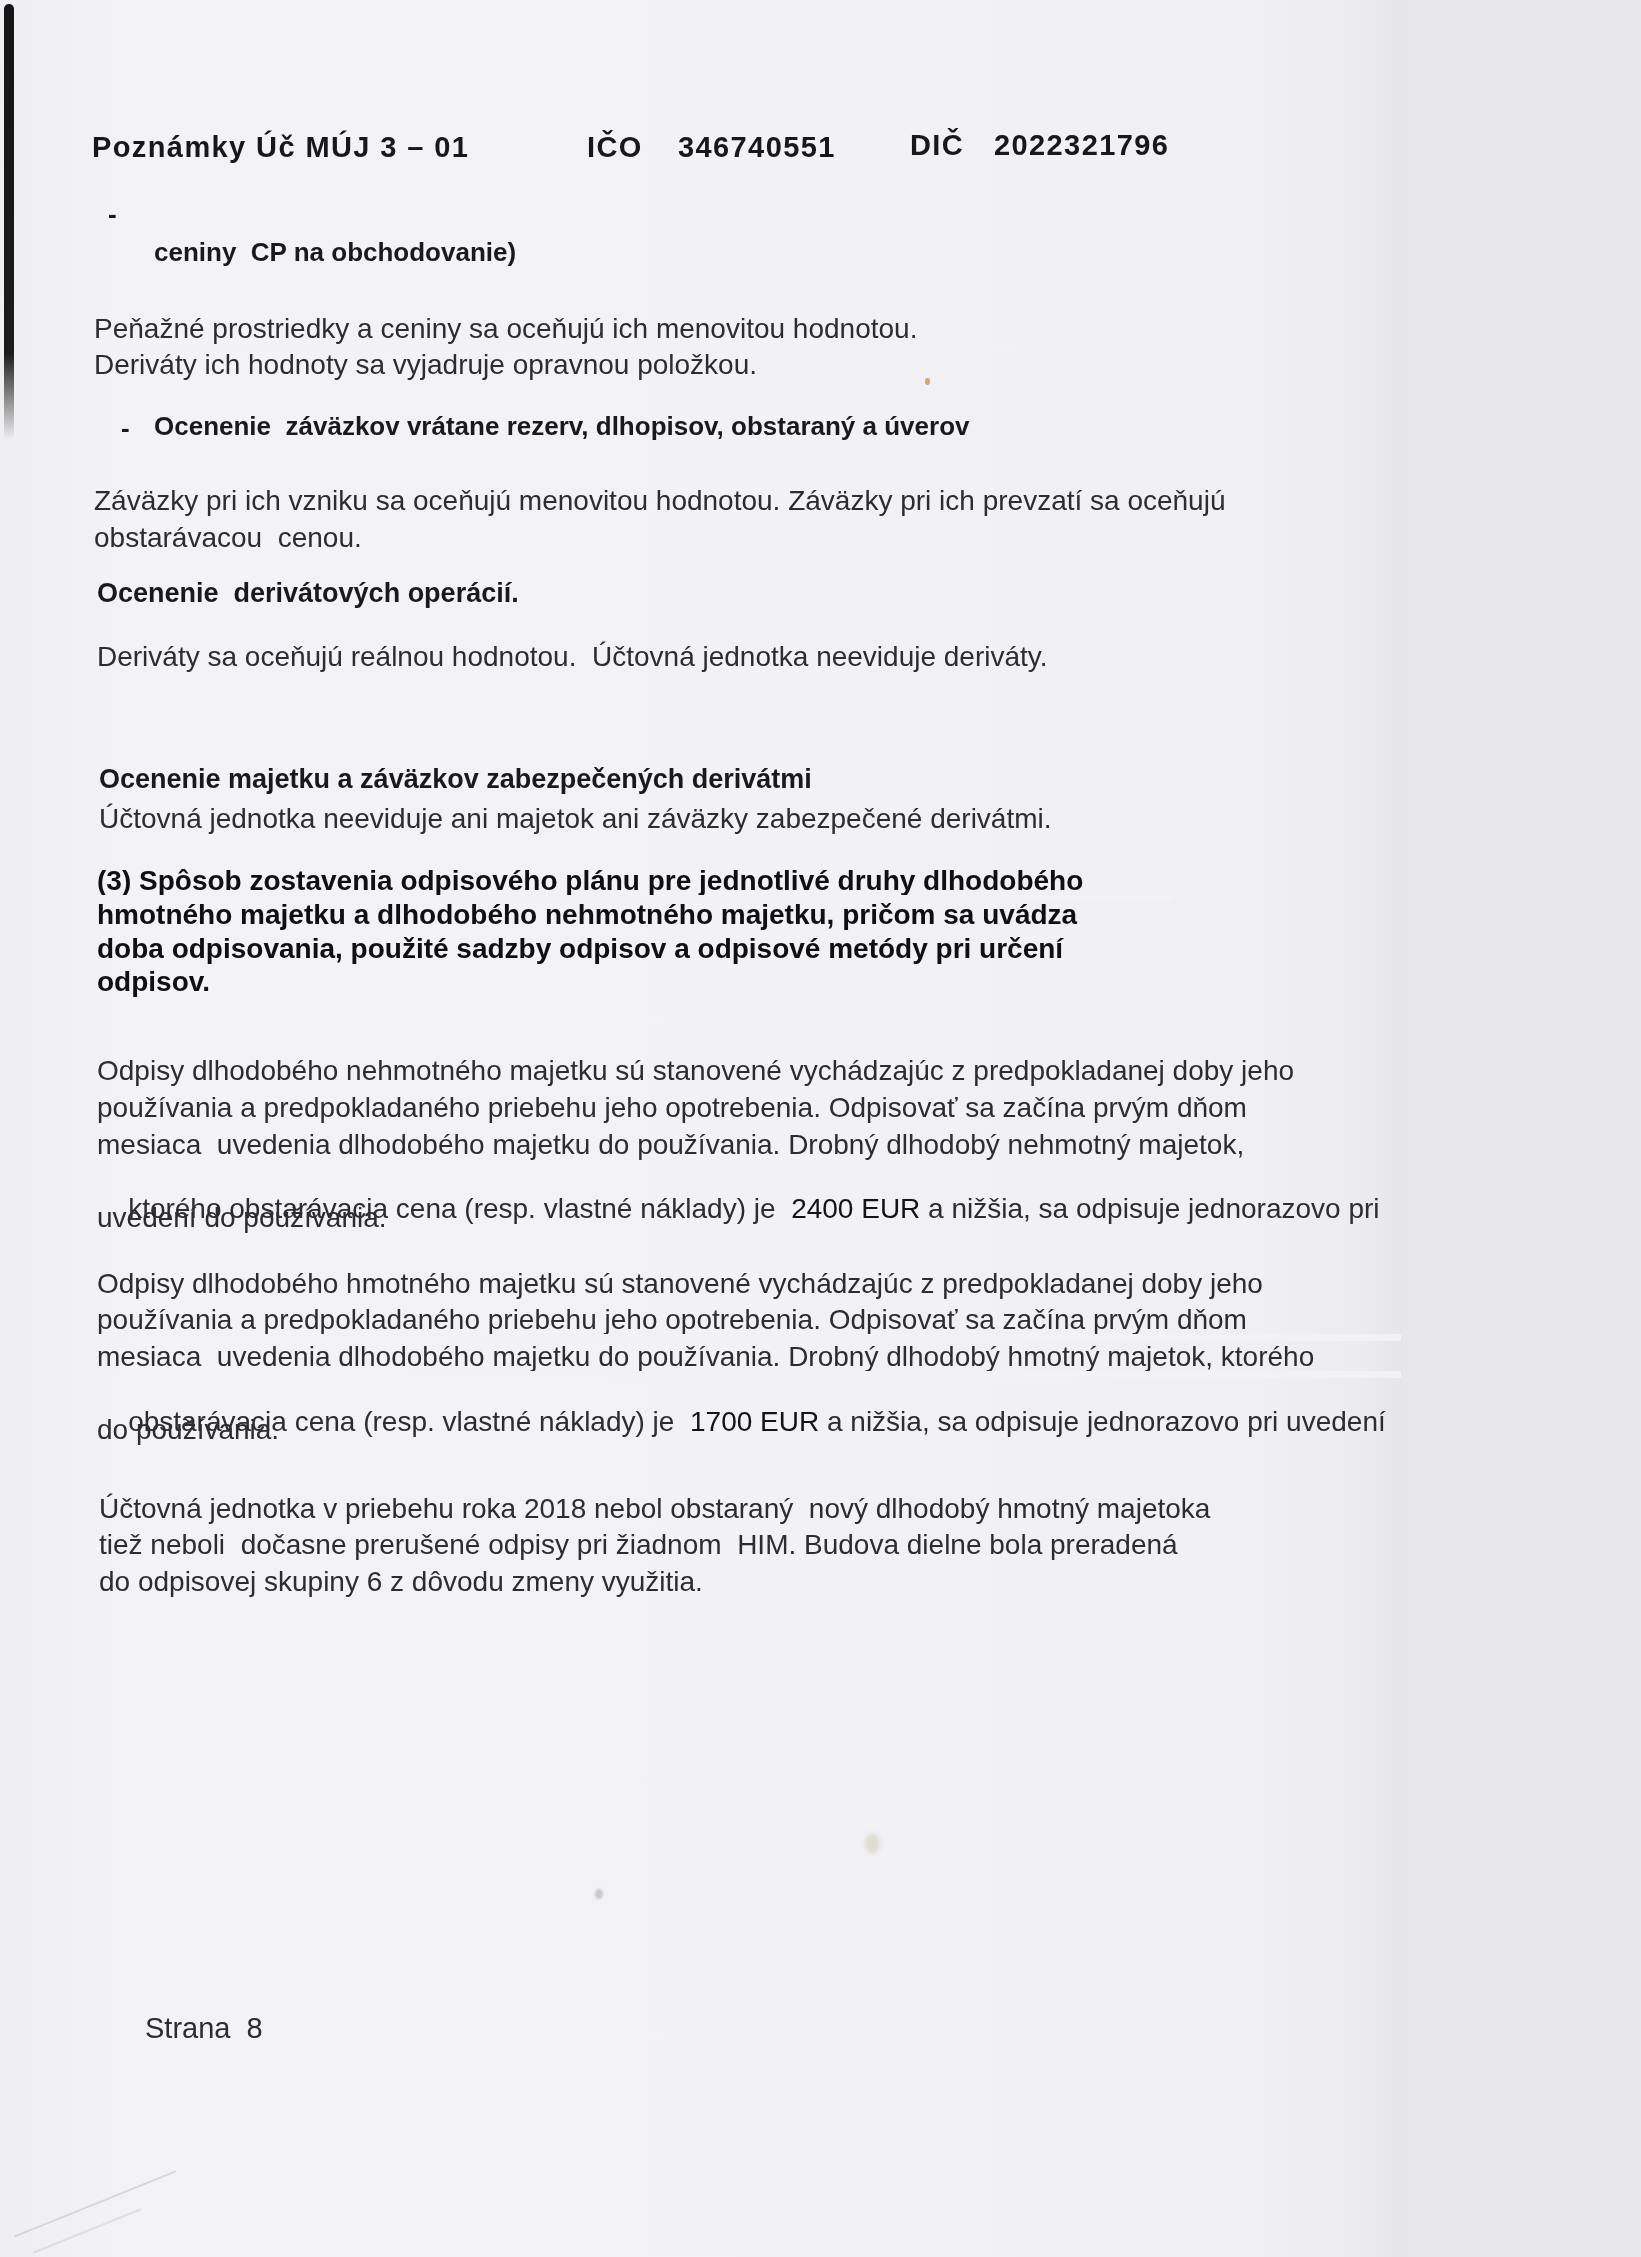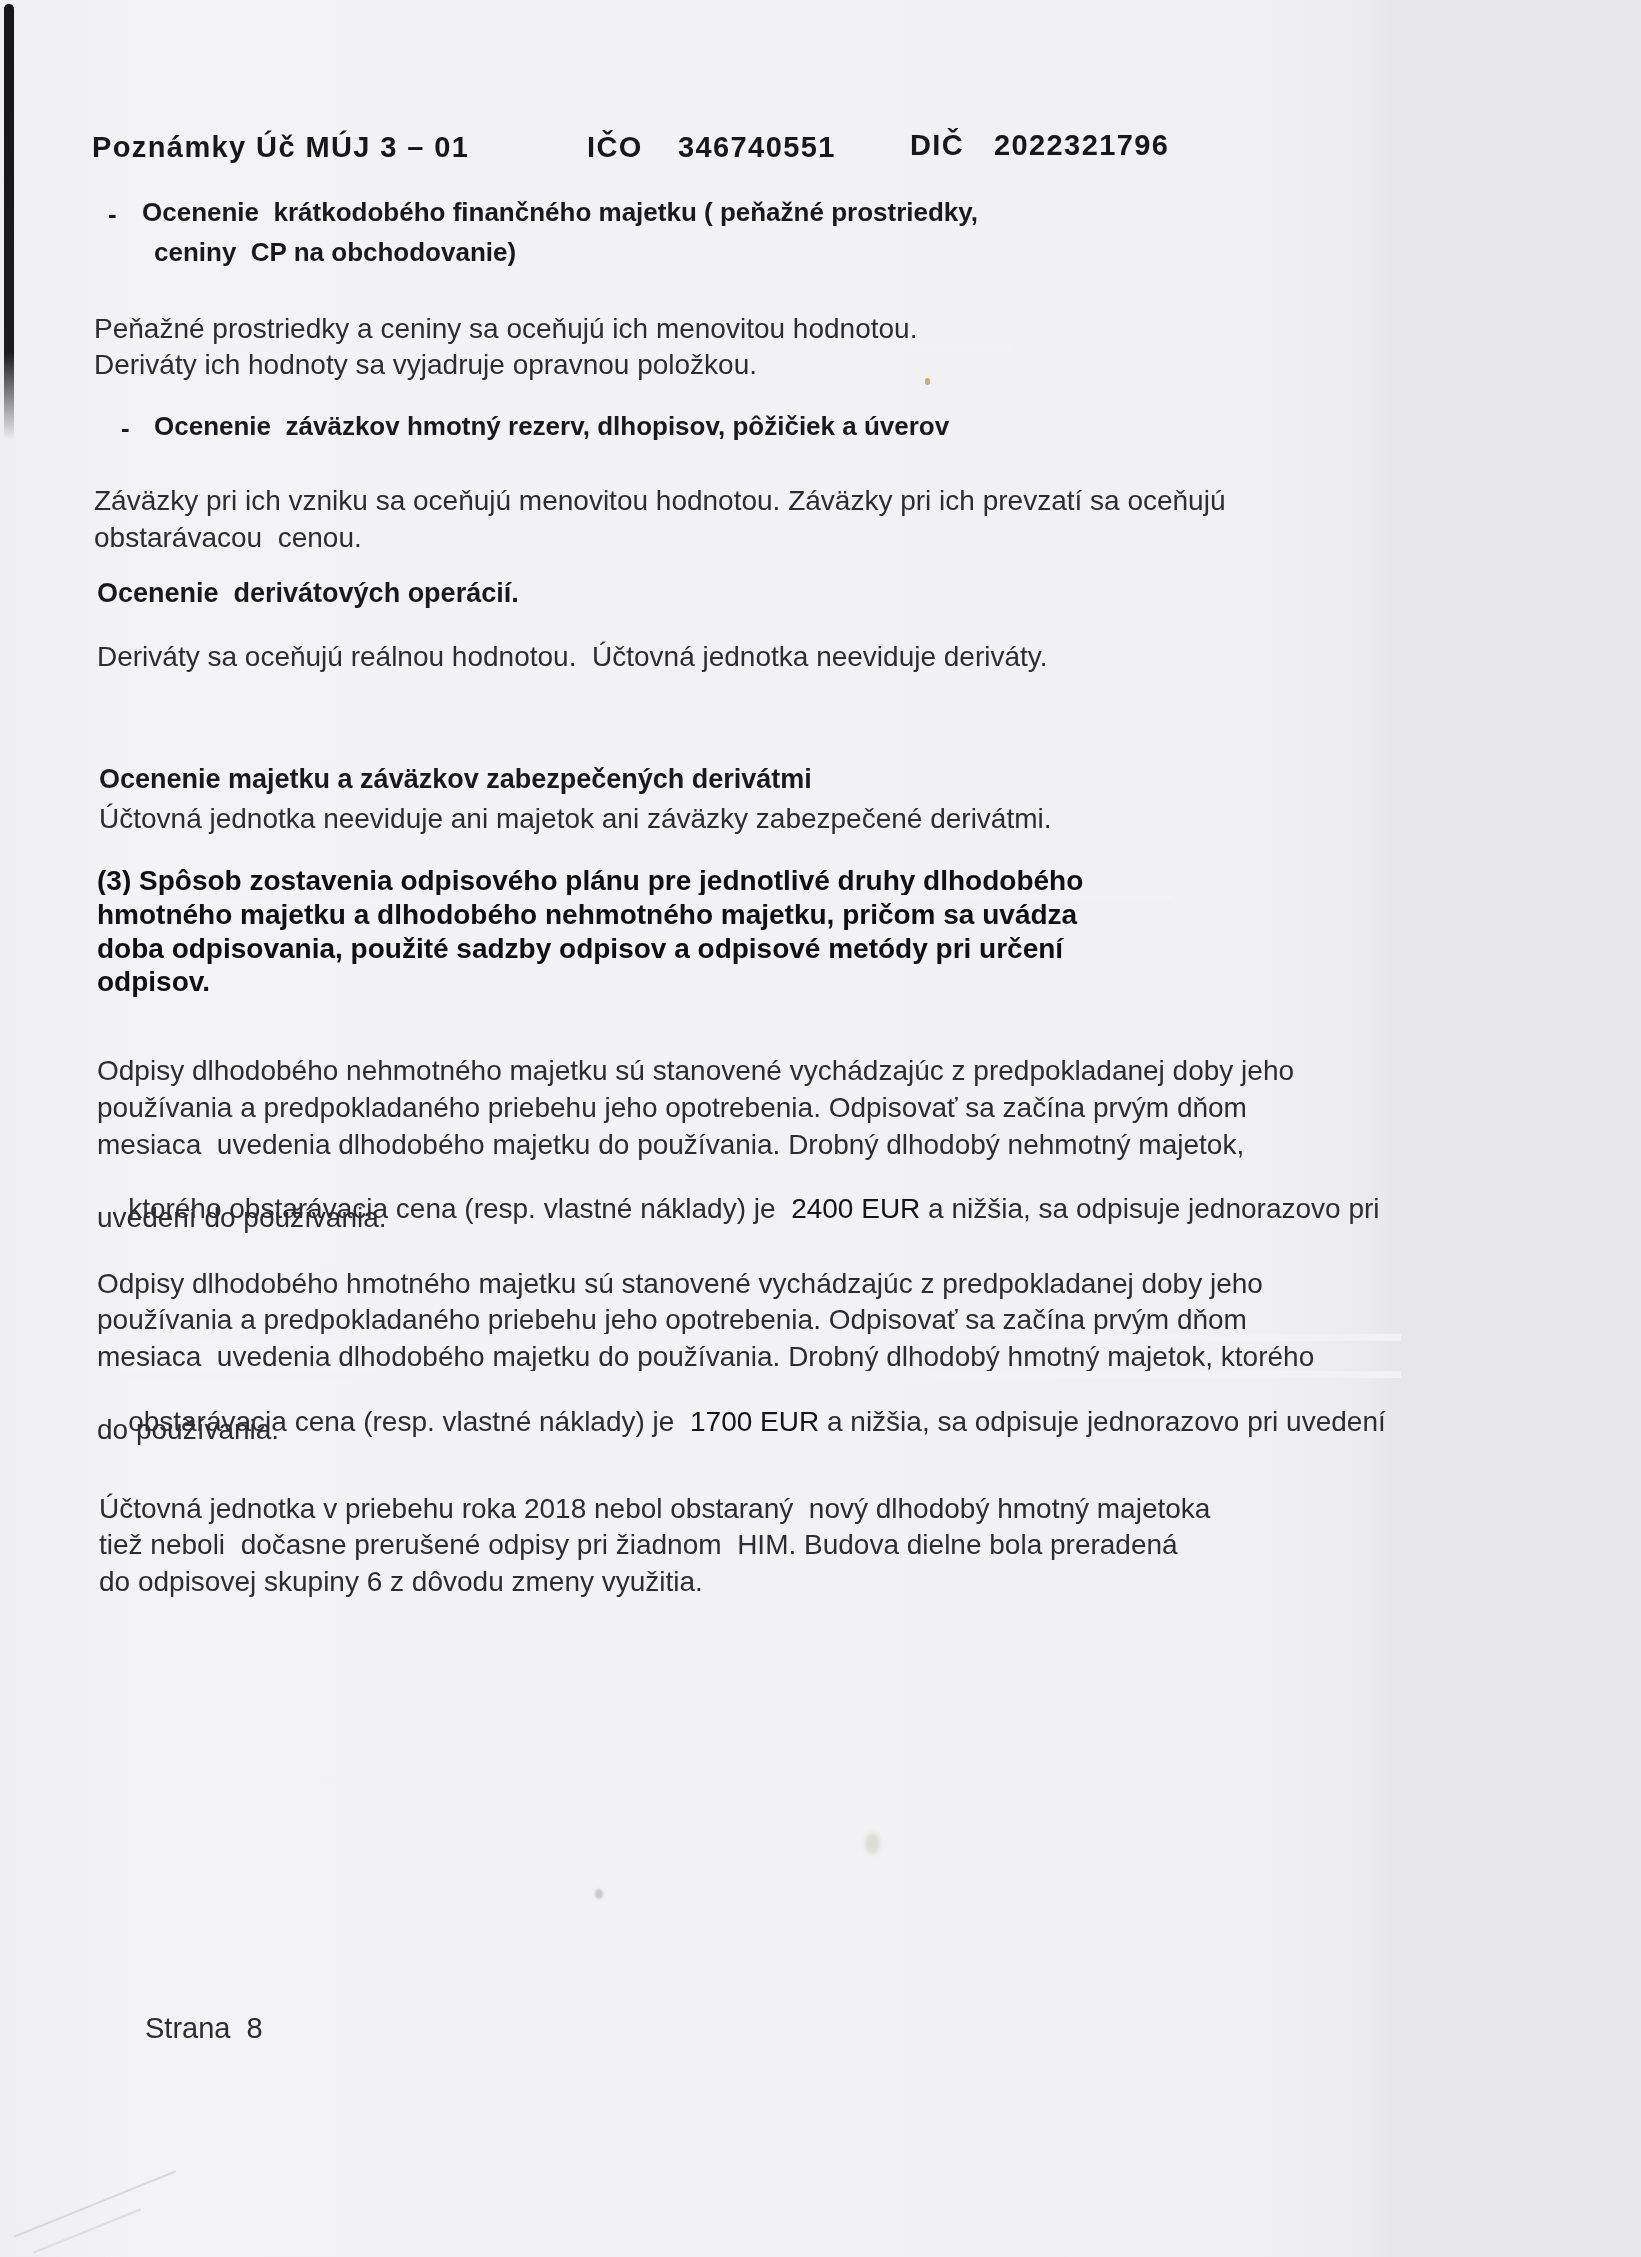--- a/index.html
+++ b/index.html
@@ -37,29 +37,28 @@
   <div class="artifact" style="left:7.7px;top:2203px;width:174px;height:1.9px;background:#c4c4c8;transform:rotate(-22deg);opacity:.6;"></div>
   <div class="artifact" style="left:29px;top:2230px;width:116px;height:1.9px;background:#cccccf;transform:rotate(-22deg);opacity:.5;"></div>
 
   <div class="ln hdr-t" style="left:92px;top:133px;">Poznámky Úč MÚJ 3 – 01</div>
   <div class="ln hdr-t" style="left:587px;top:133px;text-align:right;">IČO</div>
   <div class="ln hdr-t" style="left:678px;top:133px;">346740551</div>
   <div class="ln hdr-t" style="left:910px;top:131px;">DIČ</div>
   <div class="ln hdr-t" style="left:994px;top:131px;">2022321796</div>
 
   <div class="ln head-t" style="left:108px;top:201px;">-</div>
-  <div class="ln head-t" style="left:142px;top:199px;">Ocenenie  krátkodobého finančného majetku ( peňažné prostriedky,</div>
   <div class="ln head-t" style="left:130px;top:239px;margin-left:24px;">ceniny  CP na obchodovanie)</div>
 
   <div class="ln body-t" style="left:94px;top:315px;">Peňažné prostriedky a ceniny sa oceňujú ich menovitou hodnotou.</div>
   <div class="ln body-t" style="left:94px;top:351px;">Deriváty ich hodnoty sa vyjadruje opravnou položkou.</div>
   <div class="clip-strip" style="left:87px;top:344px;width:927px;height:7.7px;"></div>
 
   <div class="ln head-t" style="left:121px;top:415px;">-</div>
-  <div class="ln head-t" style="left:154px;top:413px;">Ocenenie  záväzkov hmotný rezerv, dlhopisov, pôžičiek a úverov</div>
+  <div class="ln head-t" style="left:154px;top:413px;">Ocenenie  záväzkov vrátane rezerv, dlhopisov, obstaraný a úverov</div>
 
   <div class="ln body-t" style="left:94px;top:487px;">Záväzky pri ich vzniku sa oceňujú menovitou hodnotou. Záväzky pri ich prevzatí sa oceňujú</div>
   <div class="ln body-t" style="left:94px;top:524px;">obstarávacou  cenou.</div>
 
   <div class="ln head-t" style="left:97px;top:580px;font-size:27px;">Ocenenie  derivátových operácií.</div>
   <div class="ln body-t" style="left:97px;top:643px;">Deriváty sa oceňujú reálnou hodnotou.  Účtovná jednotka neeviduje deriváty.</div>
 
   <div class="ln head-t" style="left:99px;top:766px;font-size:27px;">Ocenenie majetku a záväzkov zabezpečených derivátmi</div>
   <div class="ln body-t" style="left:99px;top:805px;">Účtovná jednotka neeviduje ani majetok ani záväzky zabezpečené derivátmi.</div>
 

